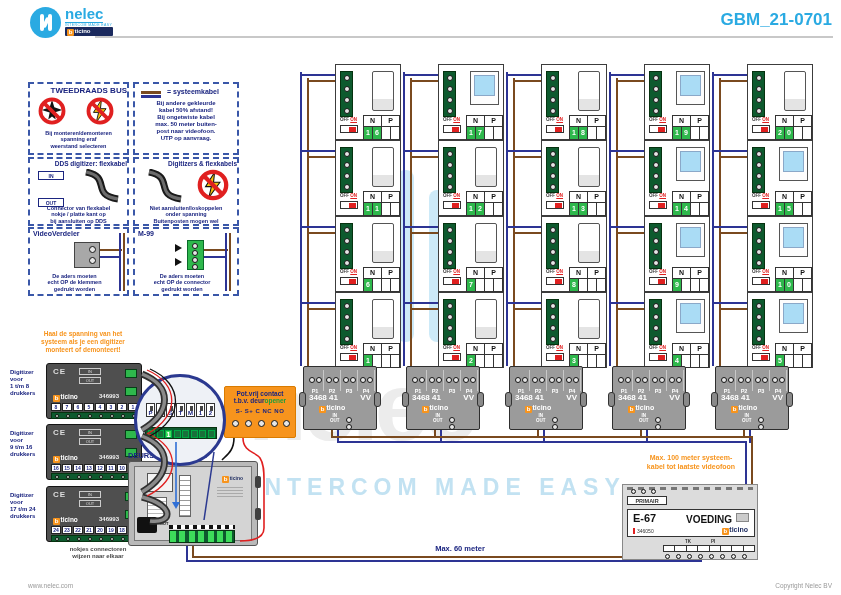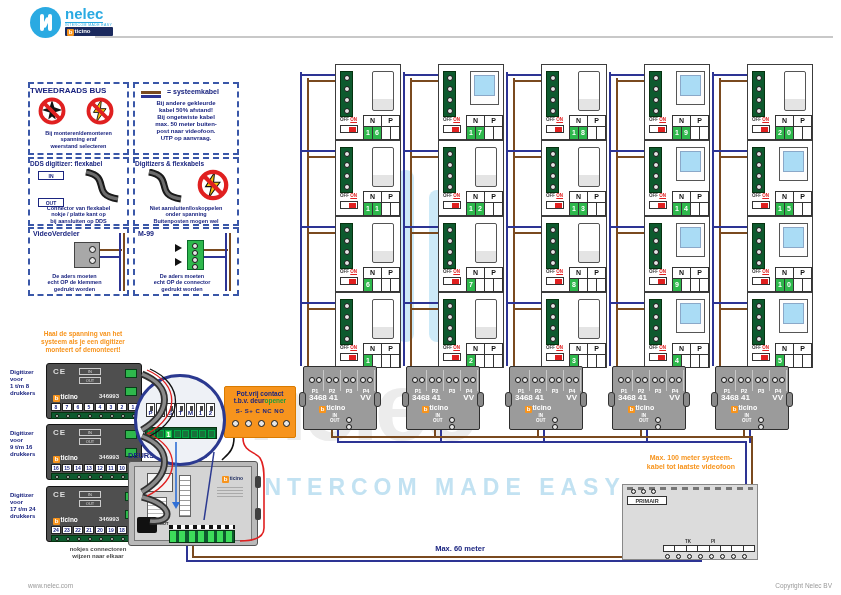--- a/index.html
+++ b/index.html
@@ -23,21 +23,21 @@
   
   .foot{position:absolute;bottom:6px;font-size:6.5px;color:#999}
 
   
   .wm-word{position:absolute;left:248px;top:352px;font-size:96px;font-weight:bold;color:#ececec;letter-spacing:-4px;z-index:0}
   .wm-tag{position:absolute;left:252px;top:474px;font-size:23px;font-weight:bold;color:#c2e2f2;letter-spacing:6px;z-index:0}
   .wm-bar{position:absolute;width:17px;background:#cdeaf8;border-radius:8px;z-index:0}
 
   
   .ib{position:absolute;border:2px dashed #3a57a8;background:#fff;z-index:3}
-  .ib .t{font-weight:bold;color:#1b2580;text-align:left}
+  .ib .t{font-weight:bold;color:#1b2580;text-align:right}
   .cap{font-weight:bold;color:#1b2580;text-align:center;line-height:1.18;font-size:5.5px}
   .fs6{font-size:6px}
   .legend-row{position:absolute;left:4px;top:4px;width:96px}
   .swatch i{position:absolute;left:2px;width:20px;height:2.5px}
   .swatch .br{top:3px;background:#7a4a1f}
   .swatch .bl{top:7px;background:#2d3494}
   .inout-icon b{display:block;width:26px;height:9px;border:1px solid #1b2580;color:#1b2580;font-size:5px;font-weight:bold;text-align:center;line-height:8px;background:#fff}
   .hatch{width:12px;height:8px;margin:1px 0 1px 7px;background:repeating-linear-gradient(45deg,#f7941d 0 2px,#222 2px 4px)}
   .graybox{position:absolute;background:#a8a8a8;border:1px solid #444}
   .sc{position:absolute;border-radius:50%;background:#e6e6e6;border:1px solid #161616}
@@ -168,20 +168,21 @@
   <div class="wm-bar" style="left:429px;top:190px;height:152px"></div>
 
   <div class="logo-circle">
       <i class="lb1"></i>
       <i class="lb3"></i>
       <i class="lb2"></i>
     </div>
   <div class="brand">nelec</div>
   <div class="brand-sub">INTERCOM MADE EASY</div>
   <div class="brand-bar"><span><i class="bsq">b</i>ticino</span></div>
+  <div class="doc-title">GBM_21-0701</div>
   <div class="header-rule"></div>
 
   <div class="foot" style="left:28px">www.nelec.com</div>
   <div class="foot" style="right:9px">Copyright Nelec BV</div>
 
   <div class="ib" style="left:28px;top:82px;width:101px;height:73px">
     <div class="t" style="font-size:8px;margin-top:2px">TWEEDRAADS BUS</div>
     <svg class="abs" style="left:8px;top:13px" width="28" height="28" viewBox="0 0 30 30">
       <polygon points="15,3 17.5,11 26,14 17.5,16.5 19,24 15,21 11,24 12.5,16.5 4,14 12.5,11" fill="#111"></polygon>
       <circle cx="15" cy="15" r="12.4" fill="none" stroke="#e02020" stroke-width="4"></circle>
@@ -1156,20 +1157,27 @@
   <div class="max100">
       <div>Max. 100 meter systeem-</div>
       <div>kabel tot laatste videofoon</div>
     </div>
   <div class="psu">
     <div class="perf" style="top:2px"></div>
     <i class="sc" style="left:8px;top:4px;width:5px;height:5px"></i>
     <i class="sc" style="left:18px;top:4px;width:5px;height:5px"></i>
     <i class="sc" style="left:28px;top:4px;width:5px;height:5px"></i>
     <div class="primair">PRIMAIR</div>
+    <div class="psu-panel">
+      <div class="psu-model">E-67</div>
+      <div class="psu-part">346050</div>
+      <div class="psu-name">VOEDING</div>
+      <div class="psu-icon"></div>
+      <div class="psu-brand"><i class="bsq">b</i>ticino</div>
+    </div>
     <div class="psu-tk">TK</div>
     <div class="psu-pi">PI</div>
     <div class="psu-strip"></div>
     <i class="sc" style="left:42px;top:69px;width:5px;height:5px"></i>
     <i class="sc" style="left:53px;top:69px;width:5px;height:5px"></i>
     <i class="sc" style="left:64px;top:69px;width:5px;height:5px"></i>
     <i class="sc" style="left:75px;top:69px;width:5px;height:5px"></i>
     <i class="sc" style="left:86px;top:69px;width:5px;height:5px"></i>
     <i class="sc" style="left:97px;top:69px;width:5px;height:5px"></i>
     <i class="sc" style="left:108px;top:69px;width:5px;height:5px"></i>

